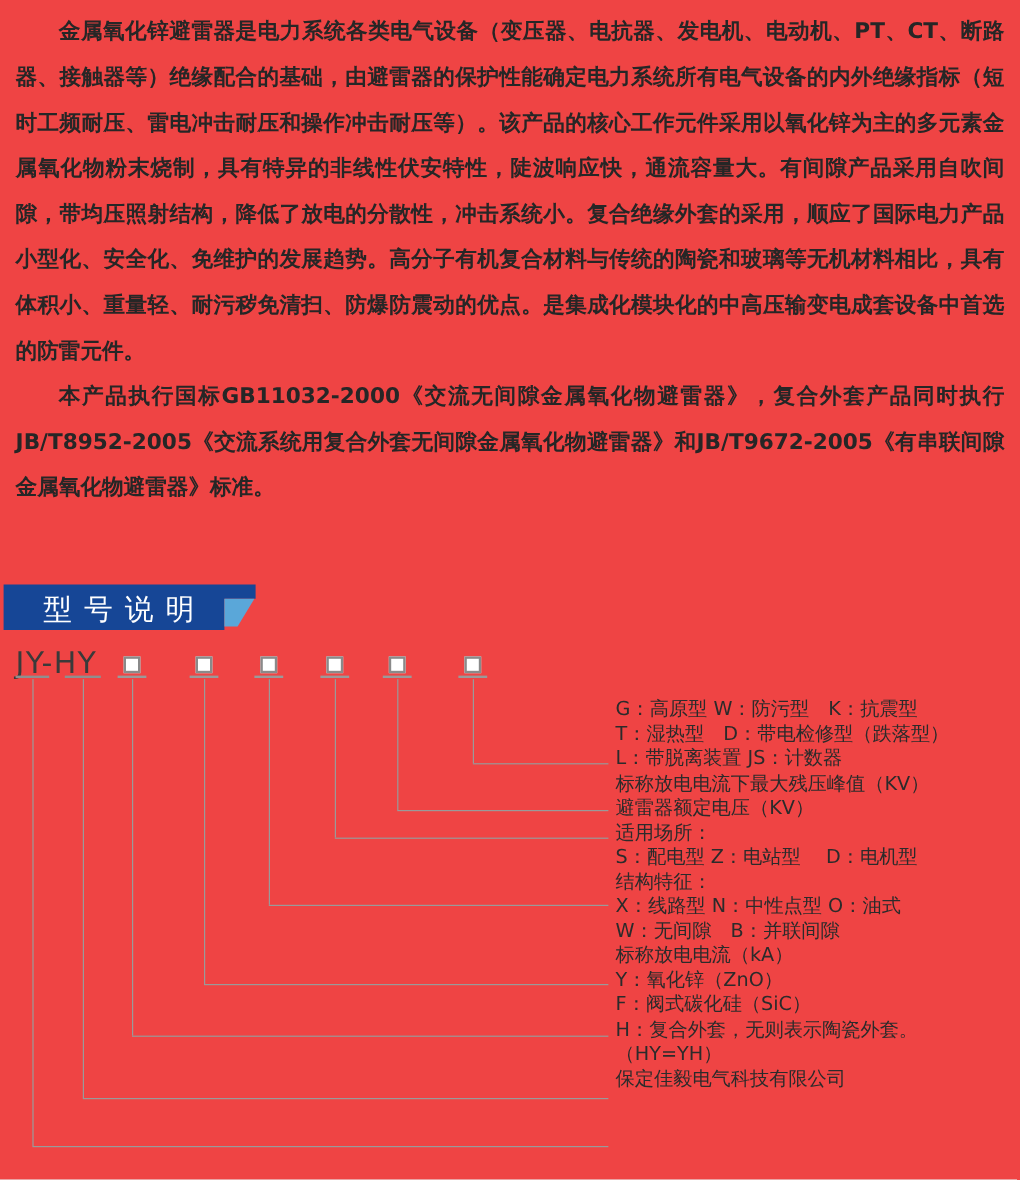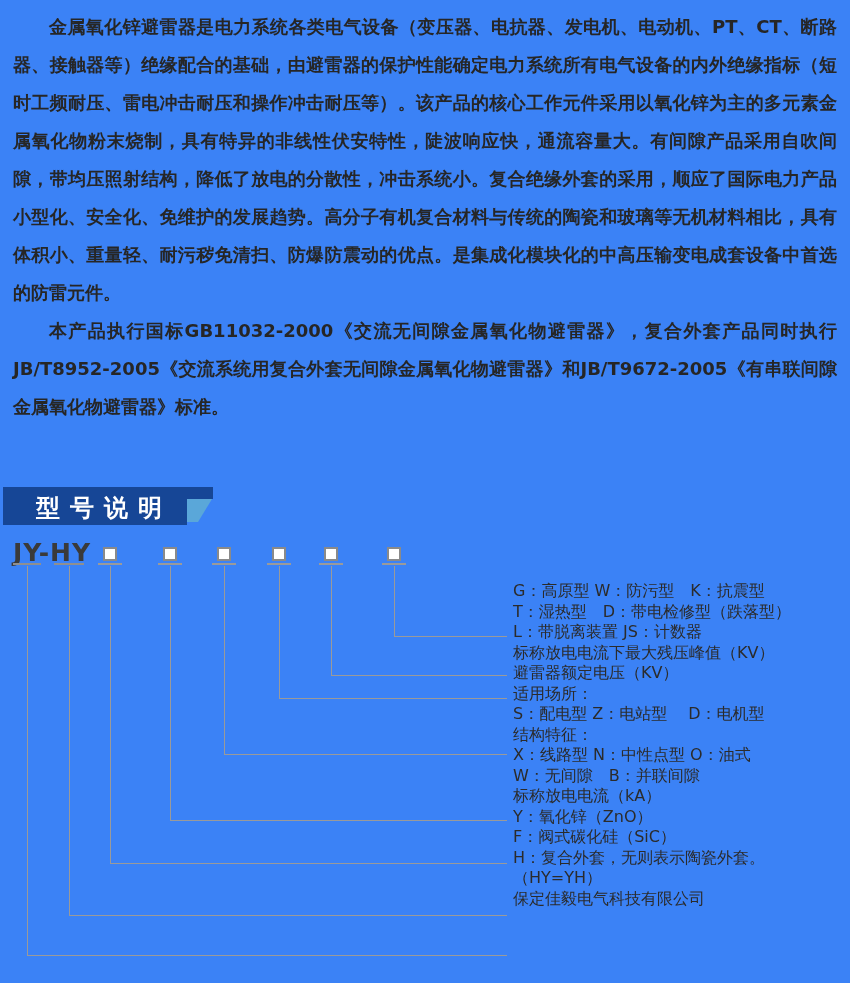--- a/index.html
+++ b/index.html
@@ -1,37 +1,37 @@
 <!DOCTYPE html>
 <html><head>
 <meta charset="utf-8">
 <style>
   html,body{margin:0;padding:0;background:#e8e8e8;}
   .page{
-    position:relative;width:850px;height:983px;background:#3b82f6;
+    position:relative;width:850px;height:983px;background:#ef4444;
     font-family:"DejaVu Sans",sans-serif;overflow:hidden;margin:0 auto;
   }
   
   .intro{
     position:absolute;left:13px;top:8px;width:824px;
     font-size:18px;line-height:38px;font-weight:600;color:#262626;
     text-align:justify;
   }
   .intro p{margin:0;text-indent:2em;}
   
   .banner-svg{position:absolute;left:0;top:485px;width:220px;height:42px;}
   .banner-title{
     position:absolute;left:36px;top:492px;width:170px;
-    color:#ffffff;font-size:24px;font-weight:700;letter-spacing:10px;
+    color:#ffffff;font-size:24px;font-weight:400;letter-spacing:10px;
     white-space:nowrap;
   }
   
   .model-prefix{
     position:absolute;left:13px;top:538px;
-    font-size:25px;color:#3a3a3a;letter-spacing:1px;white-space:nowrap;font-weight:bold;
+    font-size:25px;color:#3a3a3a;letter-spacing:1px;white-space:nowrap;
   }
   .uline{position:absolute;height:0;border-top:2px solid #8f8f8f;}
   .ul-jy{left:13px;top:563px;width:28px;}
   .ul-hy{left:54px;top:563px;width:30px;}
   .mbox{
     position:absolute;top:547px;width:14px;height:14px;
     border:2px solid #8a8a8a;background:#ffffff;box-sizing:border-box;
   }
   .mbox.b1{left:103px;} .mbox.b2{left:163px;} .mbox.b3{left:217px;}
   .mbox.b4{left:272px;} .mbox.b5{left:324px;} .mbox.b6{left:387px;}

